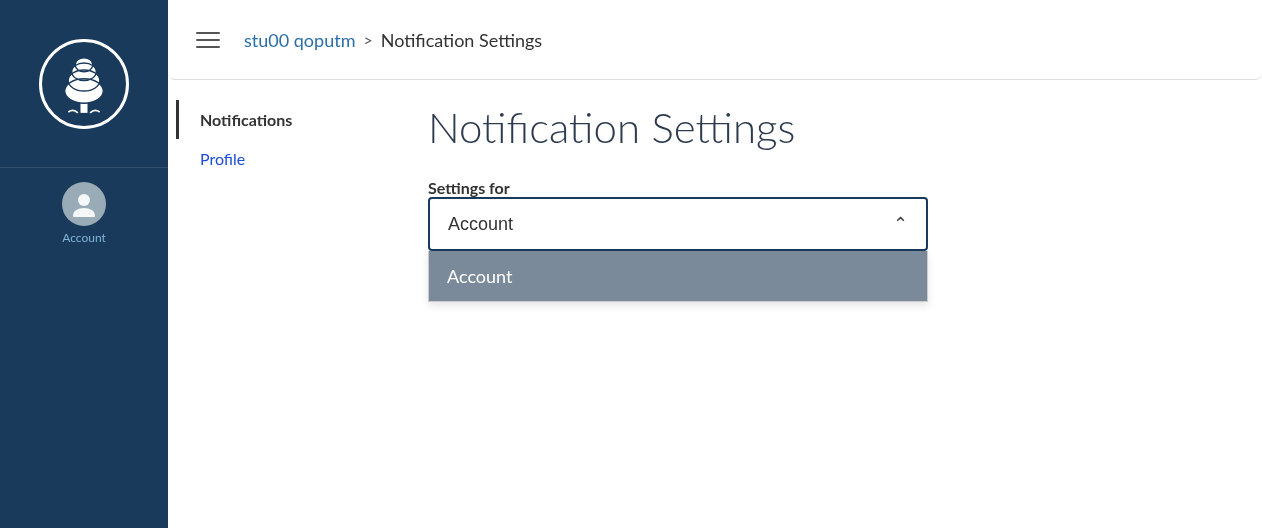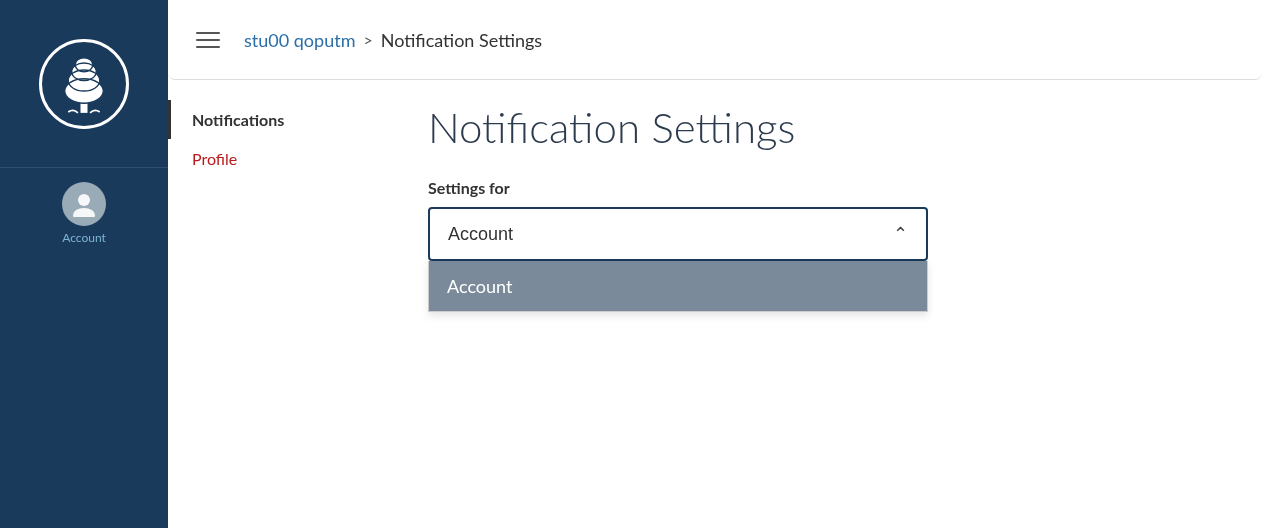--- a/index.html
+++ b/index.html
@@ -149,42 +149,42 @@
     
     .content {
       display: flex;
       flex: 1;
       overflow: hidden;
     }
 
     
     .secondary-nav {
       width: 220px;
-      padding: 20px 0;
+      padding: 20px 8px;
       border-right: none;
       flex-shrink: 0;
     }
 
     .secondary-nav-item {
       display: block;
       padding: 10px 24px;
       font-size: 16px;
       text-decoration: none;
       cursor: pointer;
     }
 
     .secondary-nav-item.active {
       color: #333;
       font-weight: 700;
       border-left: 3px solid #333;
       padding-left: 21px;
     }
 
     .secondary-nav-item.link {
-      color: #b91c1c;
+      color: #1d4ed8;
     }
 
     
     .page-content {
       flex: 1;
       padding: 24px 40px;
       overflow-y: auto;
     }
 
     .page-title {
@@ -192,21 +192,20 @@
       font-weight: 300;
       color: #2d3b4e;
       margin-bottom: 28px;
       line-height: 1.1;
     }
 
     .settings-for-label {
       font-size: 16px;
       font-weight: 700;
       color: #333;
-      margin-bottom: 10px;
     }
 
     .dropdown-container {
       position: relative;
       width: 500px;
     }
 
     .dropdown-trigger {
       width: 100%;
       border: 2px solid #1a3a5c;

